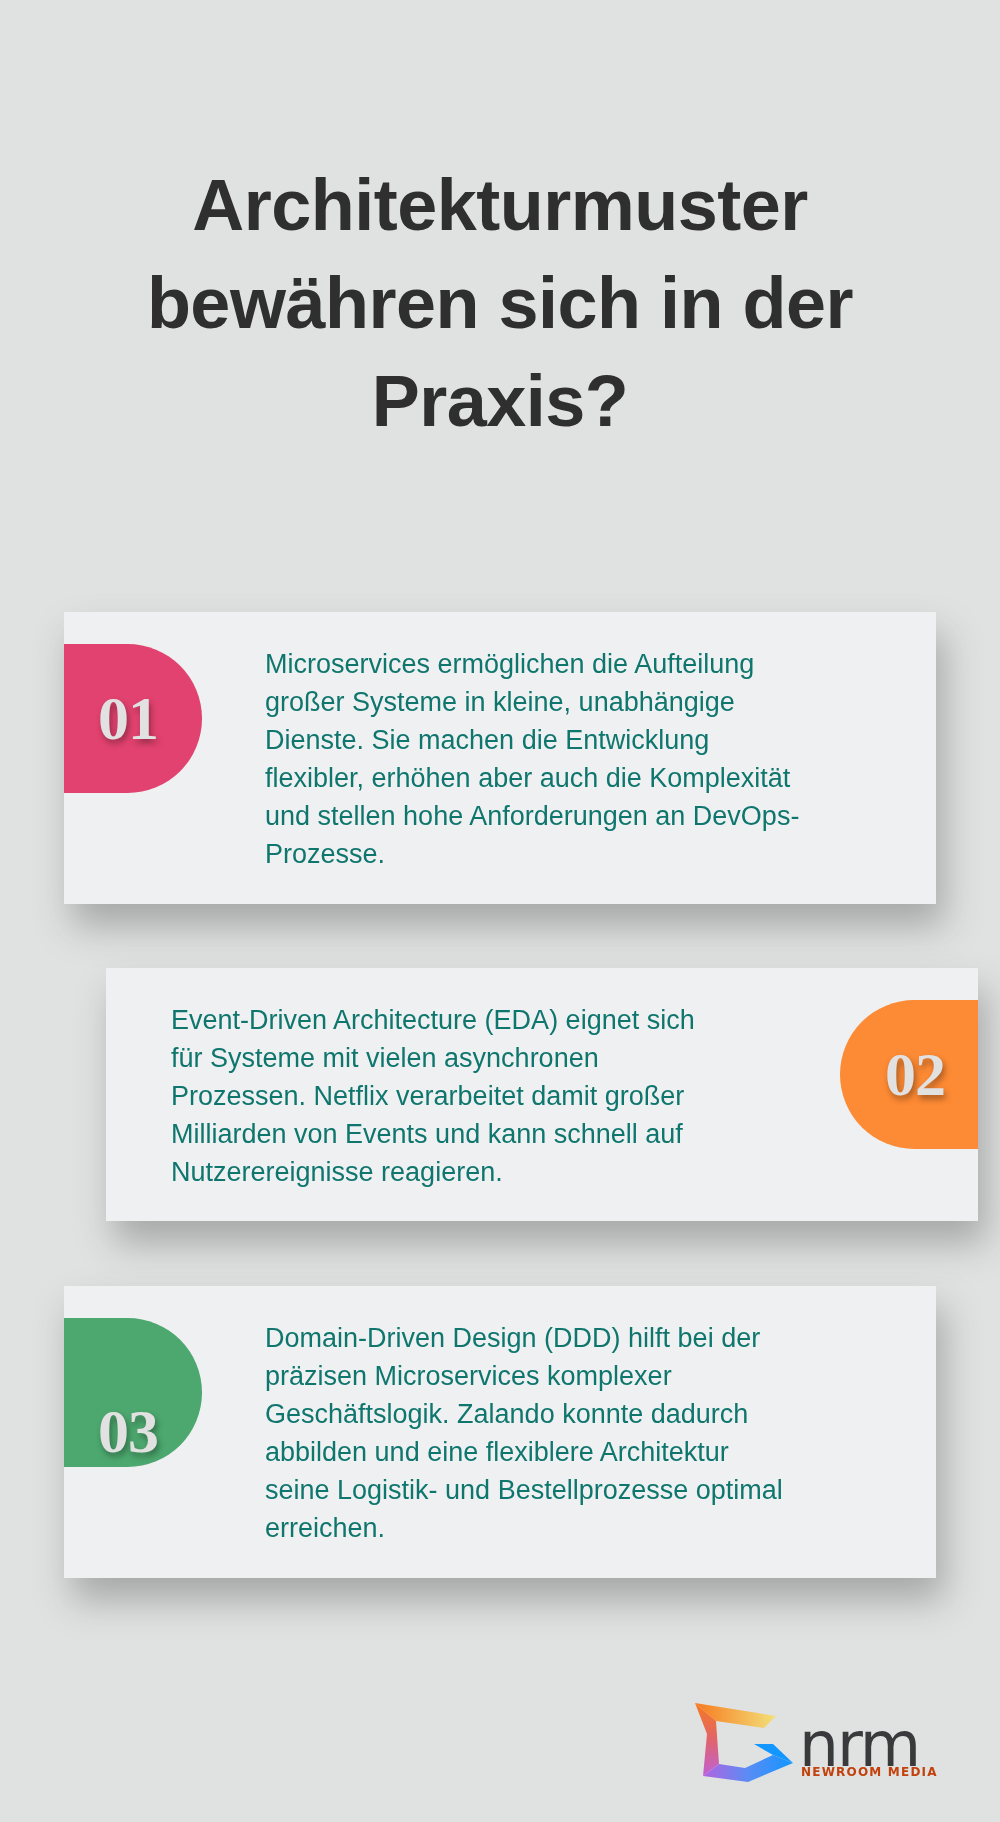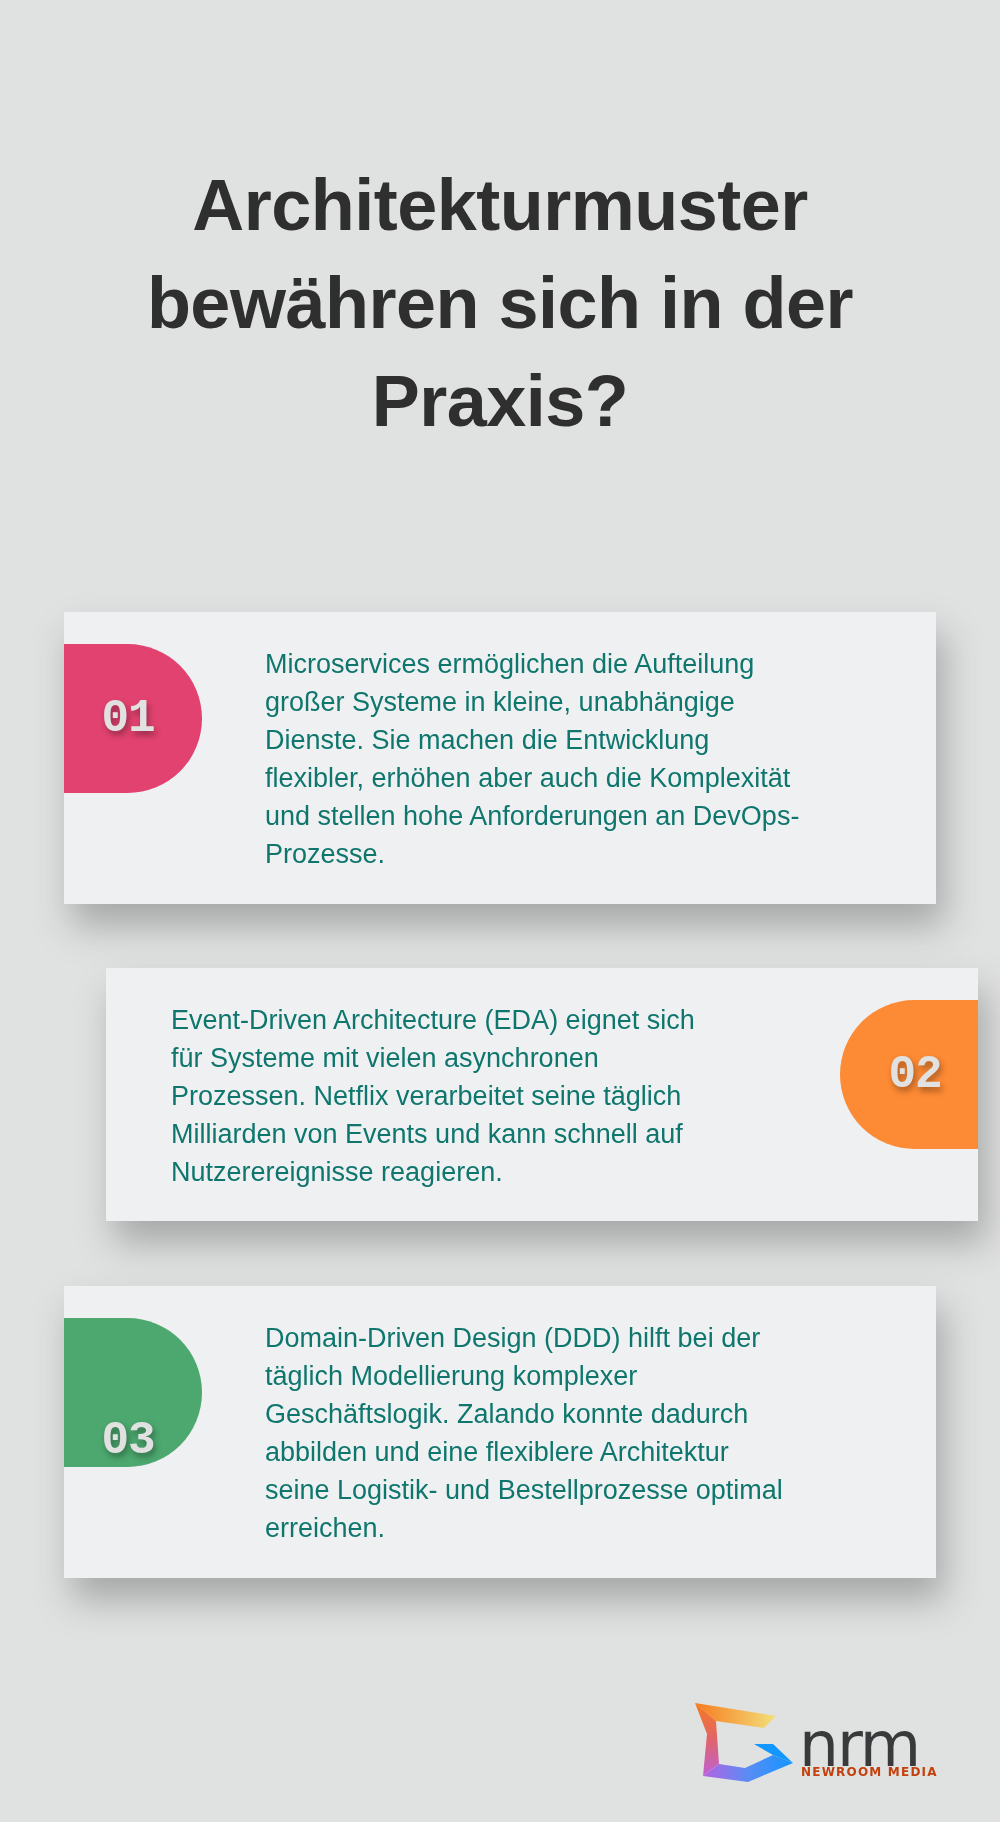--- a/index.html
+++ b/index.html
@@ -24,22 +24,22 @@
 
   .card {
     position: absolute; left: 64px; width: 872px;
     background: #EFF0F1;
     box-shadow: 8px 22px 34px rgba(60,60,60,0.35);
   }
   .badge {
     position: absolute; height: 149px; width: 138px;
     display: flex; align-items: center; justify-content: center;
     color: #E1E1E1;
-    font-family: Liberation Mono, monospace;
-    font-weight: bold; font-size: 46px;
+    font-family: Liberation Serif, serif;
+    font-weight: bold; font-size: 62px;
     text-shadow: 2px 4px 6px rgba(0,0,0,0.35);
     letter-spacing: -1px;
   }
   .badge.left { left: 0; border-radius: 0 75px 75px 0; padding-right: 10px; box-sizing: border-box; }
   .badge.right { right: 0; border-radius: 75px 0 0 75px; padding-left: 12px; box-sizing: border-box; }
   .body-text {
     position: absolute;
     color: #0f766e;
     font-family: "Liberation Sans", sans-serif;
     font-size: 27px;
@@ -87,36 +87,36 @@
     <span class="ln">flexibler, erhöhen aber auch die Komplexität</span>
     <span class="ln">und stellen hohe Anforderungen an DevOps-</span>
     <span class="ln">Prozesse.</span>
   </div>
 </div>
 
 <div class="card" style="top:968px; height:253px;margin-left:42px;">
   <div class="body-text" style="left:65px; top:33px;">
     <span class="ln">Event-Driven Architecture (EDA) eignet sich</span>
     <span class="ln">für Systeme mit vielen asynchronen</span>
-    <span class="ln">Prozessen. Netflix verarbeitet seine täglich</span>
+    <span class="ln">Prozessen. Netflix verarbeitet damit großer</span>
     <span class="ln">Milliarden von Events und kann schnell auf</span>
     <span class="ln">Nutzerereignisse reagieren.</span>
   </div>
   <div class="badge right" style="top:32px; background:#FD8A34;">
     <span>02</span>
   </div>
 </div>
 
 <div class="card" style="top:1286px; height:292px;">
   <div class="badge left" style="top:32px; background:#4CA86E;align-items:flex-end;">
     <span>03</span>
   </div>
   <div class="body-text" style="left:201px; top:33px;">
     <span class="ln">Domain-Driven Design (DDD) hilft bei der</span>
-    <span class="ln">täglich Modellierung komplexer</span>
+    <span class="ln">präzisen Microservices komplexer</span>
     <span class="ln">Geschäftslogik. Zalando konnte dadurch</span>
     <span class="ln">abbilden und eine flexiblere Architektur</span>
     <span class="ln">seine Logistik- und Bestellprozesse optimal</span>
     <span class="ln">erreichen.</span>
   </div>
 </div>
 
 <div class="logo">
   <svg class="mark" width="104" height="90" viewBox="0 0 104 90">
     <defs>

